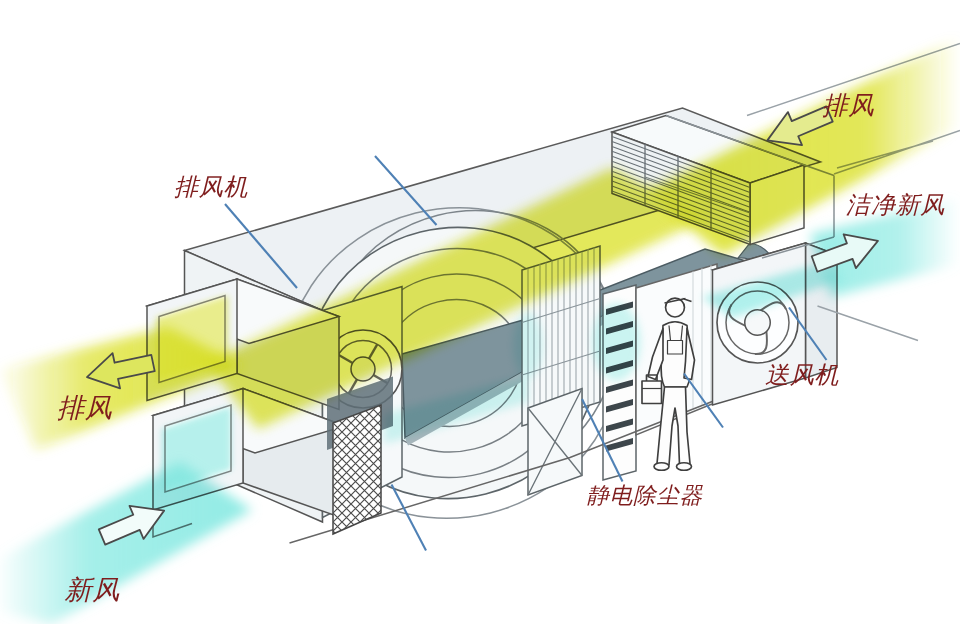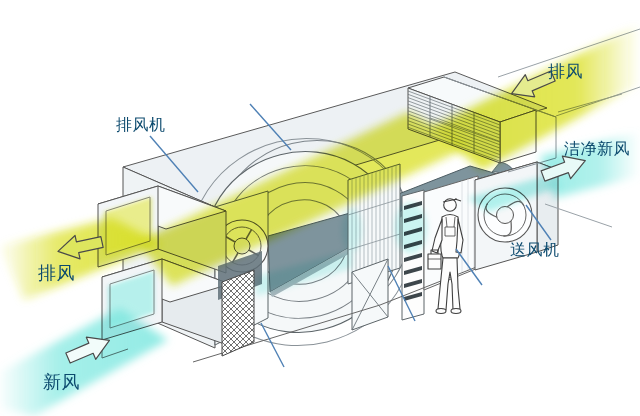--- a/index.html
+++ b/index.html
@@ -1,21 +1,21 @@
 <!DOCTYPE html>
 <html><head>
 <meta charset="utf-8">
 <style>
   html,body{margin:0;padding:0;background:#fff;}
   .canvas{
     position:relative;width:640px;height:416px;background:#ffffff;overflow:hidden;
     font-family:"DejaVu Sans","Liberation Sans",sans-serif;
   }
   .canvas svg{position:absolute;left:0;top:0;}
-  .lbl{position:absolute;color:#0c4a6e;white-space:nowrap;line-height:1.1;letter-spacing:.5px;}
+  .lbl{position:absolute;color:#7f1d1d;white-space:nowrap;line-height:1.1;letter-spacing:.5px;font-style:italic;}
   .fs14{font-size:14px}.fs15{font-size:15px}.fs16{font-size:16px}.fs17{font-size:17px}.fs18{font-size:18px}
 </style>
 </head>
 <body>
 
 <div class="canvas">
 
 <svg width="640" height="416" viewBox="0 0 640 416">
   <defs>
     <filter id="b4" x="-40%" y="-40%" width="180%" height="180%">
@@ -211,18 +211,19 @@
     <line x1="150" y1="136" x2="198" y2="192" stroke="#4f81b5"></line>
     <line x1="526" y1="205" x2="551" y2="240" stroke="#4f81b5"></line>
     <line x1="456" y1="249" x2="482" y2="285" stroke="#4f81b5"></line>
     <line x1="388" y1="266" x2="415" y2="321" stroke="#4f81b5"></line>
     <line x1="261" y1="323" x2="284" y2="367" stroke="#4f81b5"></line>
   </g>
 </svg>
 
 <div class="lbl fs16" style="left:116px;top:116px;">排风机</div>
 <div class="lbl fs17" style="left:548px;top:62px;">排风</div>
-<div class="lbl fs16" style="left:564px;top:140px;text-align:right;">洁净新风</div>
+<div class="lbl fs16" style="left:564px;top:128px;text-align:right;">洁净新风</div>
 <div class="lbl fs16" style="left:510px;top:241px;">送风机</div>
+<div class="lbl fs15" style="left:391px;top:322px;">静电除尘器</div>
 <div class="lbl fs18" style="left:38px;top:263px;">排风</div>
-<div class="lbl fs18" style="left:43px;top:372px;text-align:right;">新风</div>
+<div class="lbl fs18" style="left:43px;top:384px;text-align:right;">新风</div>
 
 </div>
 
 </body></html>

